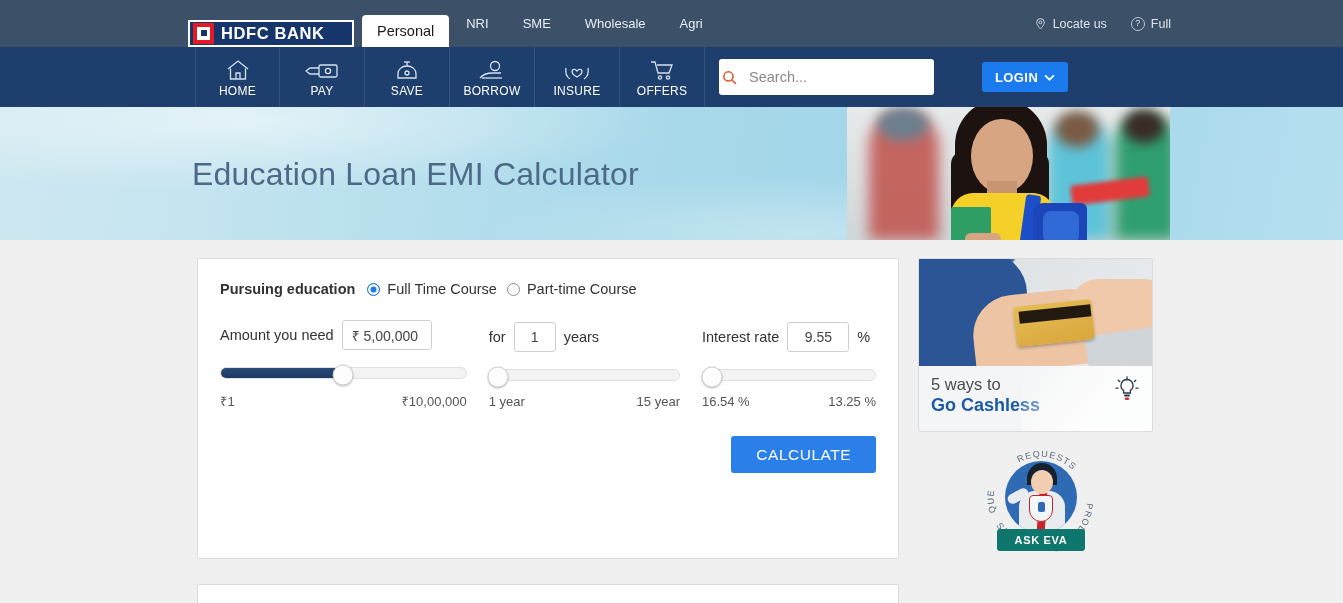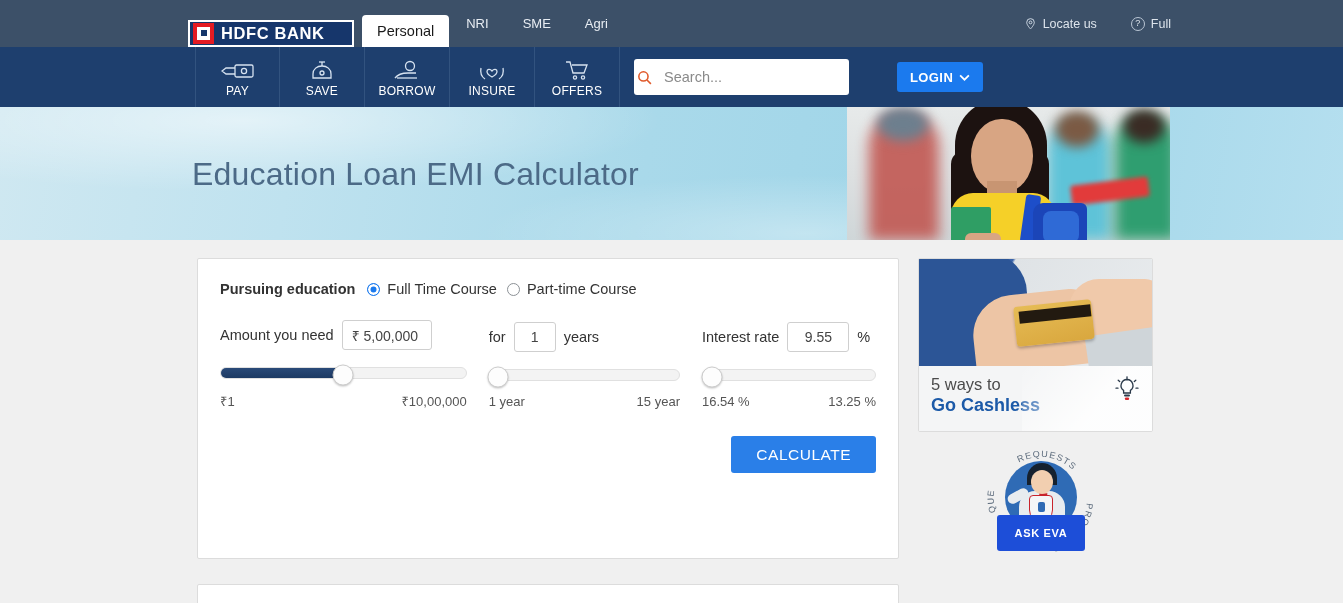--- a/index.html
+++ b/index.html
@@ -61,21 +61,21 @@
   .seg-tab.active {
     background: #ffffff; color: #1a1a1a;
     height: 32px; margin-bottom: 0;
     border-radius: 4px 4px 0 0;
     padding: 0 15px; font-size: 14.5px;
     align-self: flex-end;
   }
 
   .topbar-right {
     margin-left: auto; display: flex; align-items: center;
-    gap: 34px; padding-right: 172px; color: #dde4ec; font-size: 12.5px;
+    gap: 24px; padding-right: 172px; color: #dde4ec; font-size: 12.5px;
   }
   .tr-item { display: flex; align-items: center; gap: 6px; cursor: pointer; }
   .pin-icon { width: 13px; height: 13px; display:block; }
   .q-icon {
     width: 14px; height: 14px; border: 1px solid #b9c5d4;
     border-radius: 50%; color: #dde4ec; font-size: 9px;
     display: flex; align-items: center; justify-content: center;
     line-height: 1;
   }
 
@@ -321,21 +321,21 @@
   .ev { position: absolute; }
   .ev-hair { left: 22px; top: 2px; width: 30px; height: 22px; background: #16212e; border-radius: 15px 15px 0 0;}
   .ev-face { left: 26px; top: 9px; width: 22px; height: 24px; background: #f2cfb0; border-radius: 11px/12px;}
   .ev-body { left: 14px; top: 30px; width: 46px; height: 42px; background: #e8ecef; border-radius: 16px 16px 0 0;}
   .ev-tie  { left: 33px; top: 32px; width: 8px; height: 40px; background: #c8242c; transform: rotate(4deg); }
   .ev-shield { left: 24px; top: 34px; width: 24px; height: 27px; background: #f4f6f7; border-radius: 4px 4px 12px 12px; border: 1.5px solid #c8242c;}
   .ev-shield::after{ content:""; position:absolute; left:8px; top:6px; width:7px; height:10px; background:#2f6bb5; border-radius:2px;}
   .ev-arm { left: 2px; top: 30px; width: 22px; height: 10px; background: #e8ecef; transform: rotate(-28deg); border-radius: 5px;}
   .eva-badge {
     position: absolute; left: 16px; bottom: 8px;
-    width: 88px; height: 36px; background: #1d4ed8;
+    width: 88px; height: 22px; background: #0f766e;
     border-radius: 3px; color: #fff; font-size: 11px; font-weight: bold;
     display: flex; align-items: center; justify-content: center;
     letter-spacing: 0.7px;
   }
 
   
   .bottom-panel {
     position: absolute; left: 197px; top: 344px;
     width: 702px; height: 26px;
     background: #fff; border: 1px solid #dcdcdc;
@@ -349,20 +349,21 @@
   <div class="topbar-inner">
     <div class="logo">
       <span class="logo-mark"></span>
       <span class="logo-text">HDFC BANK</span>
     </div>
 
     <div class="seg-tabs">
       <div class="seg-tab active">Personal</div>
       <div class="seg-tab">NRI</div>
       <div class="seg-tab">SME</div>
+      <div class="seg-tab">Wholesale</div>
       <div class="seg-tab">Agri</div>
     </div>
 
     <div class="topbar-right">
       <div class="tr-item">
         <svg class="pin-icon" viewBox="0 0 24 24" fill="none" stroke="#cfd9e4" stroke-width="1.8">
           <path d="M12 22s7-7.2 7-12a7 7 0 1 0-14 0c0 4.8 7 12 7 12z"></path>
           <circle cx="12" cy="10" r="2.6"></circle>
         </svg>
         <span>Locate us</span>
@@ -371,20 +372,30 @@
         <span class="q-icon">?</span>
         <span>Full</span>
       </div>
     </div>
   </div>
 </div>
 
 <div class="navbar">
   <div class="nav-items">
 
+    <div class="nav-item">
+      <span class="nav-icon">
+        <svg width="26" height="24" viewBox="0 0 26 24" fill="none" stroke="#d6e2f0" stroke-width="1.3">
+          <path d="M3 11 13 3l10 8"></path>
+            <path d="M5.5 10.5V21h15V10.5"></path>
+            <path d="M11 21v-6h4v6"></path>
+        </svg>
+      </span>
+      <span class="nav-label">HOME</span>
+    </div>
 
     <div class="nav-item">
       <span class="nav-icon">
         <svg width="34" height="22" viewBox="0 0 34 22" fill="none" stroke="#d6e2f0" stroke-width="1.3">
           <rect x="14" y="5" width="18" height="12" rx="1.5"></rect>
           <circle cx="23" cy="11" r="2.6"></circle>
           <path d="M14 8H5l-4 3 4 3h9"></path>
         </svg>
       </span>
       <span class="nav-label">PAY</span>

